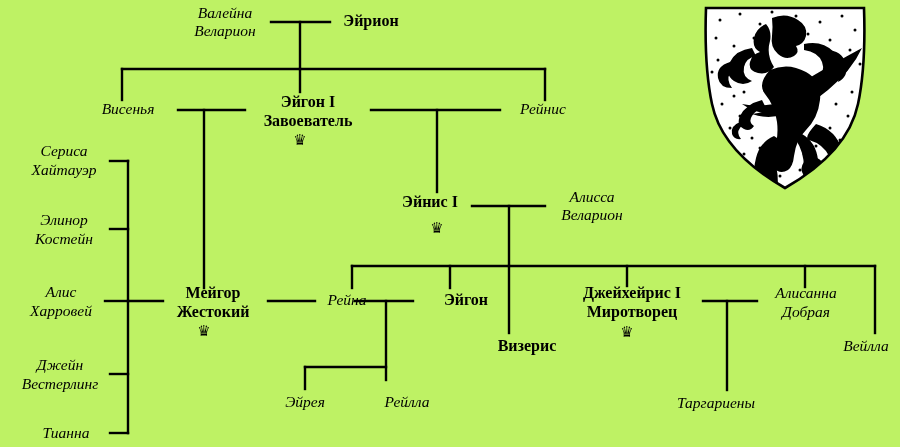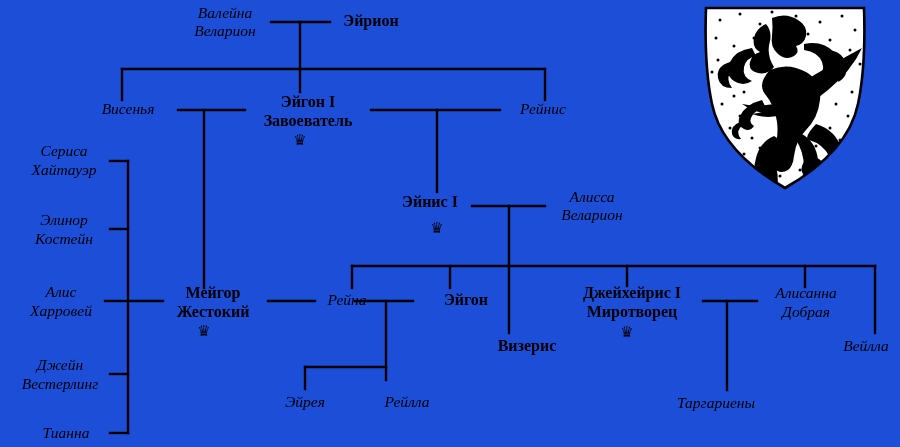--- a/index.html
+++ b/index.html
@@ -10,21 +10,21 @@
   body {
     width: 900px;
     height: 447px;
     overflow: hidden;
     font-family: "Liberation Serif", "DejaVu Serif", serif;
   }
   #tree-root {
     position: relative;
     width: 900px;
     height: 447px;
-    background: #1d4ed8;
+    background: #bef264;
   }
   svg#tree-svg {
     position: absolute;
     top: 0;
     left: 0;
     width: 900px;
     height: 447px;
   }
   .node-label {
     font-family: "Liberation Serif", "DejaVu Serif", serif;

